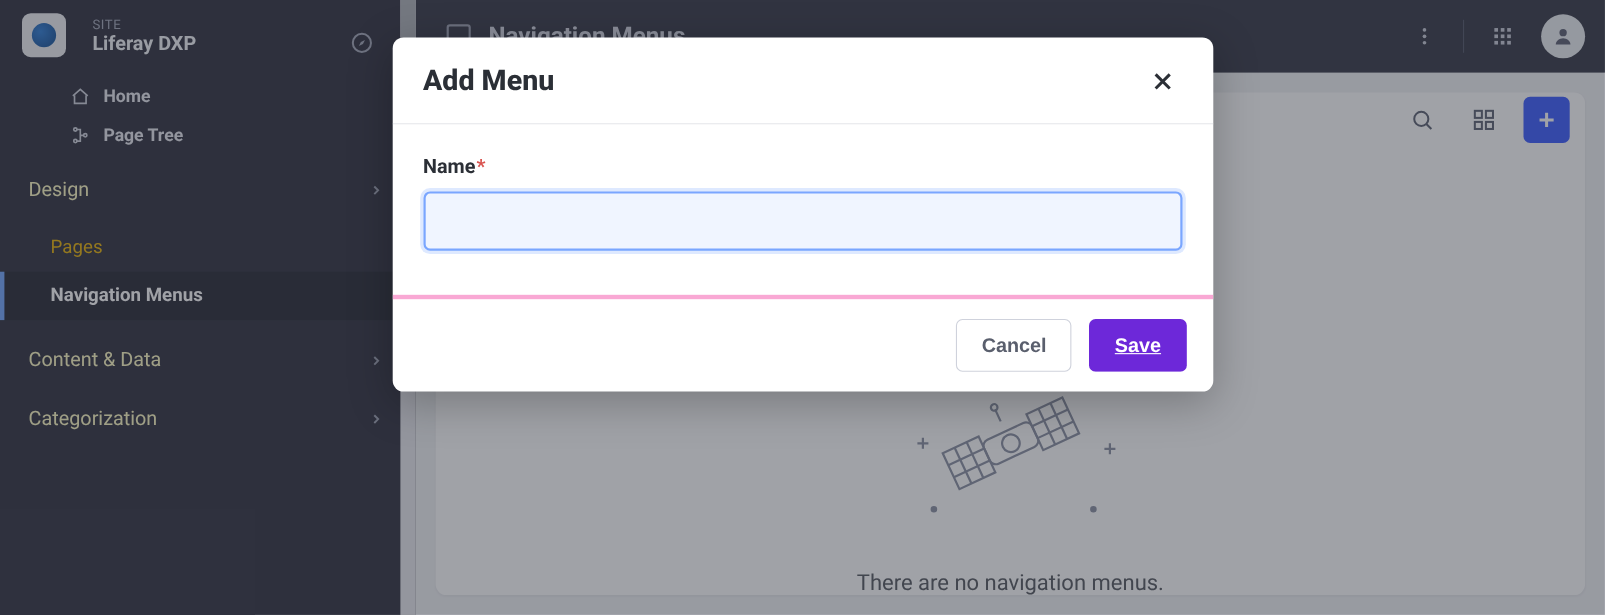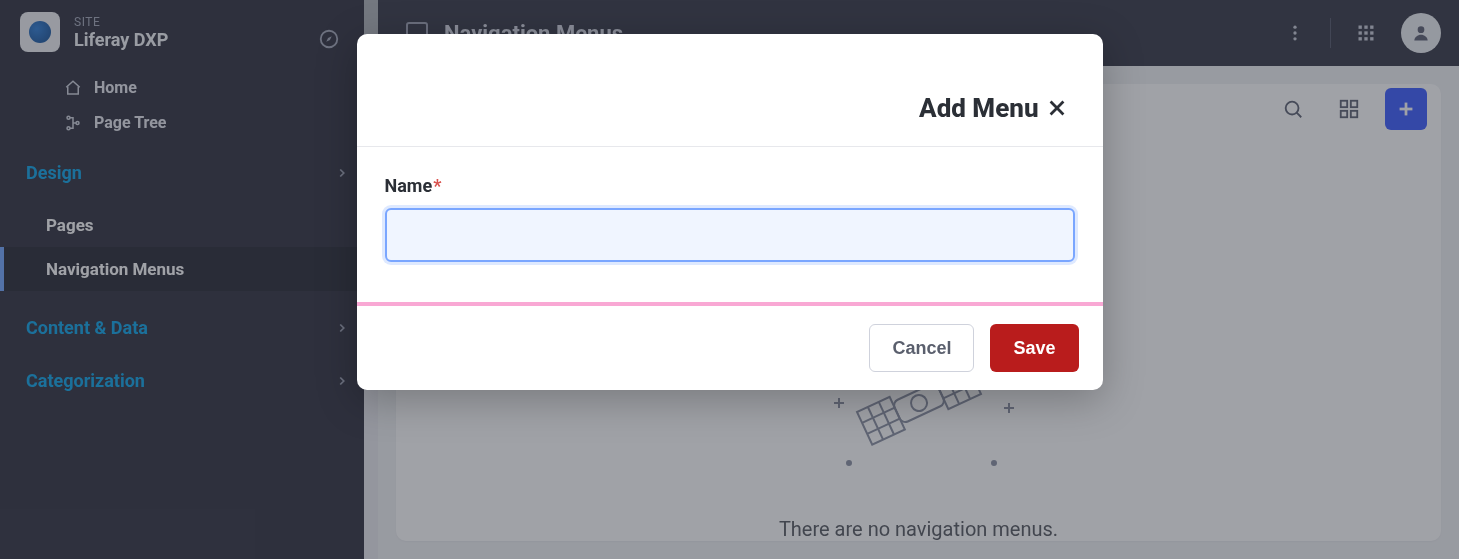--- a/index.html
+++ b/index.html
@@ -44,21 +44,21 @@
     top: 0;
     width: 100%;
     height: 62%;
     background: #b0b2b9;
     border-radius: 0;
   }
 
   .sidebar-header {
     display: flex;
     align-items: center;
-    gap: 14px;
+    gap: 24px;
     padding: 12px 20px 10px 20px;
     position: relative;
   }
   .site-logo {
     width: 40px;
     height: 40px;
     border-radius: 8px;
     background: #f0f1f5;
     display: flex;
     align-items: center;
@@ -116,46 +116,44 @@
     justify-content: center;
     color: #cfd2dd;
   }
 
   .sidebar-section {
     display: flex;
     align-items: center;
     justify-content: space-between;
     padding: 16px 28px 16px 26px;
     font-size: 18px;
-    color: #0ea5e9;
-    cursor: pointer;
-    font-weight: bold;
+    color: #fef9c3;
+    cursor: pointer;
   }
   .sidebar-section.expanded {
     color: #eef0f6;
     font-weight: 700;
   }
   .chevron {
     width: 16px;
     height: 16px;
     display: inline-flex;
     align-items: center;
     justify-content: center;
     color: #9ea2b3;
   }
 
   .sidebar-subitems {
     padding: 4px 0 10px 0;
   }
   .subitem {
     padding: 12px 20px 12px 46px;
     font-size: 17px;
-    color: #ffffff;
-    cursor: pointer;
-    font-weight: bold;
+    color: #eab308;
+    cursor: pointer;
   }
   .subitem.active {
     color: #ffffff;
     font-weight: 700;
     background: #272834;
     position: relative;
   }
   .subitem.active::before {
     content: "";
     position: absolute;
@@ -289,24 +287,23 @@
   .modal {
     width: 746px;
     background: #fff;
     border-radius: 10px;
     box-shadow: 0 10px 40px rgba(0,0,0,0.25);
     overflow: hidden;
   }
   .modal-header {
     display: flex;
     align-items: center;
-    justify-content: flex-end;
+    justify-content: space-between;
     padding: 22px 28px 20px 28px;
     border-bottom: 1px solid #e7e8ec;
-    margin-top: 34px;
   }
   .modal-title {
     font-size: 26px;
     font-weight: 800;
     color: #2b2f36;
   }
   .modal-close {
     width: 36px; height: 36px;
     display: flex; align-items: center; justify-content: center;
     color: #2b2f36;
@@ -359,22 +356,23 @@
     align-items: center;
     justify-content: center;
     border: 1px solid transparent;
   }
   .btn-secondary {
     background: #fff;
     color: #5a5f6d;
     border-color: #cfd2dc;
   }
   .btn-primary {
-    background: #b91c1c;
+    background: #6d28d9;
     color: #fff;
+    text-decoration: underline;
   }
 
   svg { display: block; }
 </style>
 </head>
 <body>
 
 <div class="app">
 
   <div class="sidebar">

